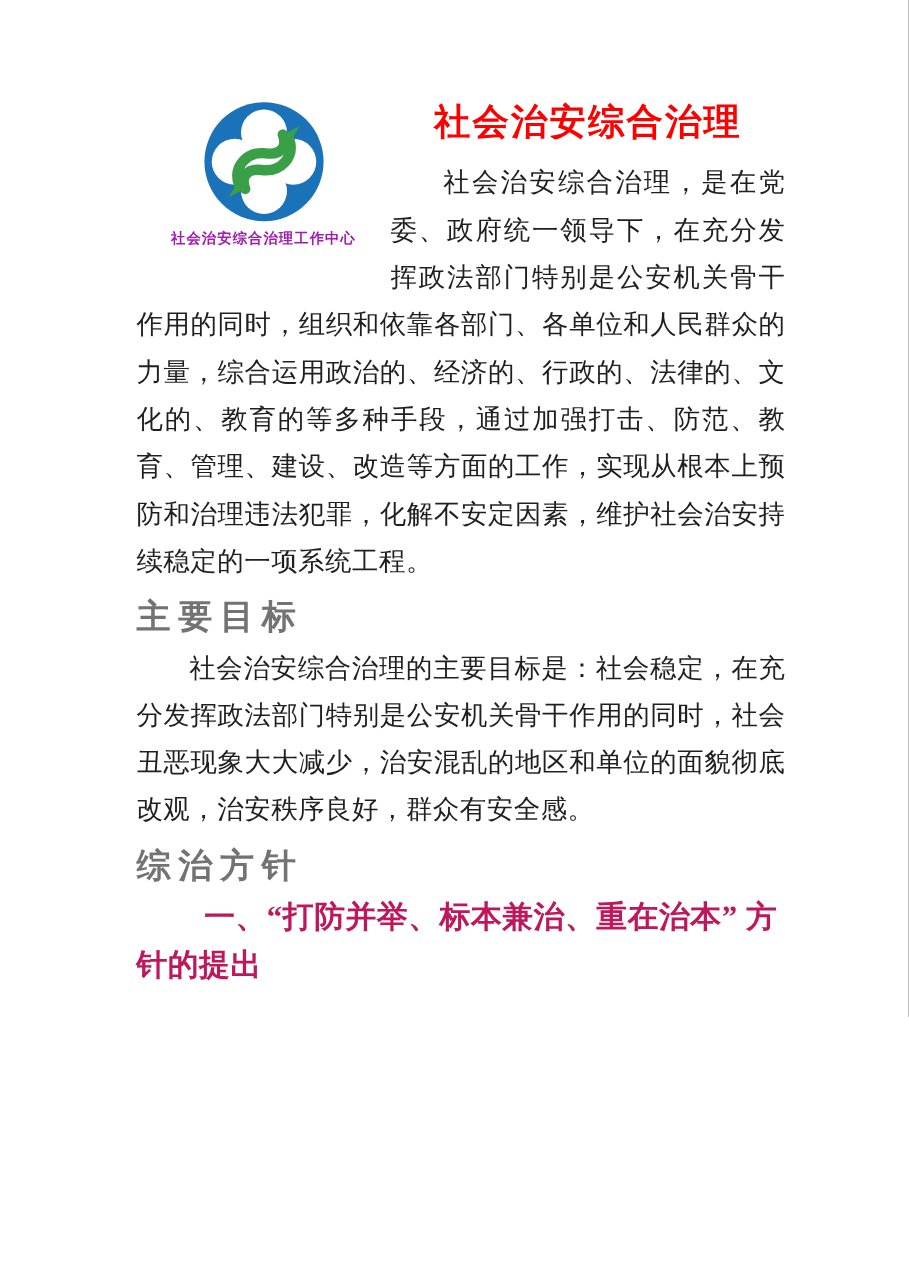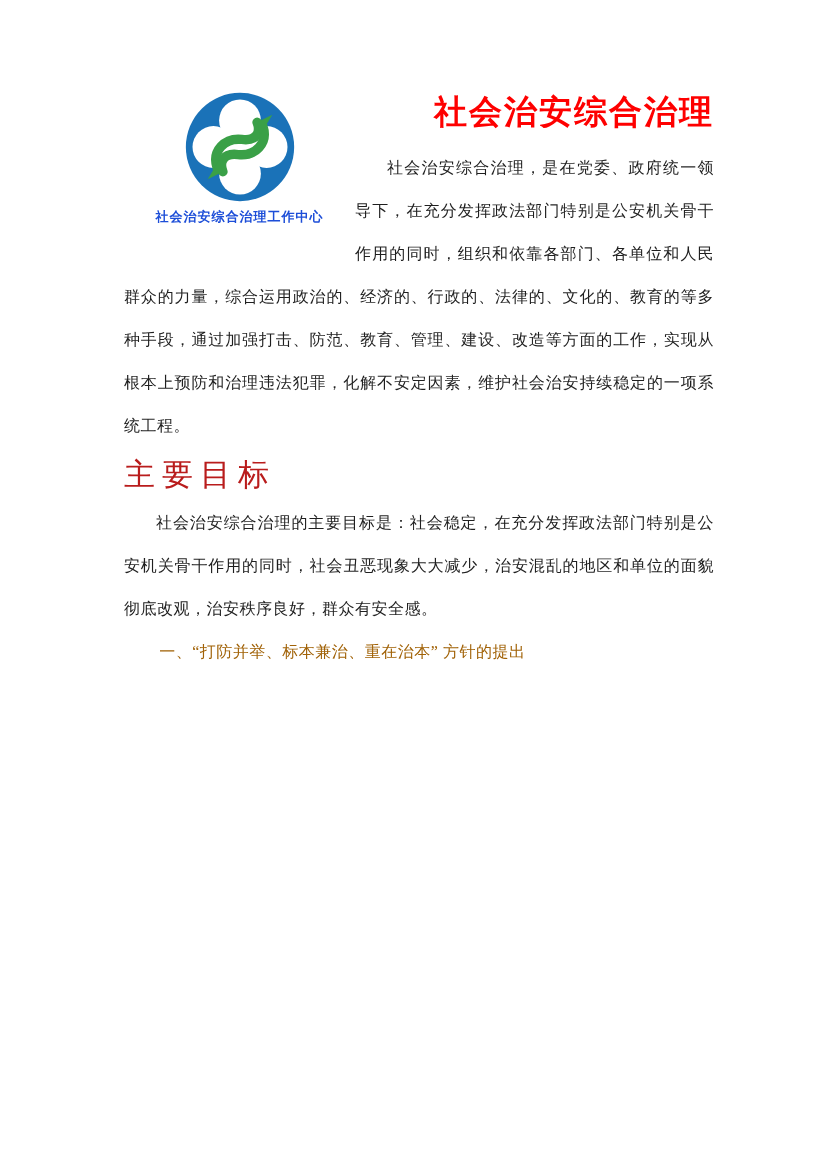--- a/index.html
+++ b/index.html
@@ -28,54 +28,54 @@
     text-align: center;
   }
   .logo-mark {
     display: block;
     margin: 4px auto 4px auto;
   }
   .logo-caption {
     font-family: "Liberation Sans", "DejaVu Sans", sans-serif;
     font-size: 13px;
     font-weight: bold;
-    color: #1d4ed8;
+    color: #a21caf;
     letter-spacing: 1px;
     white-space: nowrap;
   }
   .doc-title {
     font-size: 33px;
     line-height: 52px;
     font-weight: bold;
     color: #fe0000;
-    text-align: right;
+    text-align: center;
     letter-spacing: 2px;
     margin-bottom: 8px;
   }
   .body-par {
-    font-size: 16px;
+    font-size: 24px;
     line-height: 43px;
     text-align: justify;
     text-indent: 2em;
     letter-spacing: 0.5px;
   }
   .section-heading {
     clear: left;
     font-size: 31px;
     line-height: 42px;
-    font-weight: normal;
-    color: #b91c1c;
+    font-weight: bold;
+    color: #737373;
     letter-spacing: 7px;
     margin: 7px 0 5px 0;
   }
   .sub-heading {
-    font-size: 16px;
+    font-size: 28px;
     line-height: 43px;
-    font-weight: normal;
-    color: #a16207;
+    font-weight: bold;
+    color: #be185d;
     text-indent: 2.2em;
     letter-spacing: 0.5px;
   }
 </style>
 </head>
 <body>
 
 <div class="page">
   <div class="content">
 
@@ -96,19 +96,20 @@
     </div>
 
     <h1 class="doc-title">社会治安综合治理</h1>
 
     <p class="body-par">社会治安综合治理，是在党委、政府统一领导下，在充分发挥政法部门特别是公安机关骨干作用的同时，组织和依靠各部门、各单位和人民群众的力量，综合运用政治的、经济的、行政的、法律的、文化的、教育的等多种手段，通过加强打击、防范、教育、管理、建设、改造等方面的工作，实现从根本上预防和治理违法犯罪，化解不安定因素，维护社会治安持续稳定的一项系统工程。</p>
 
     <h2 class="section-heading">主要目标</h2>
 
     <p class="body-par">社会治安综合治理的主要目标是：社会稳定，在充分发挥政法部门特别是公安机关骨干作用的同时，社会丑恶现象大大减少，治安混乱的地区和单位的面貌彻底改观，治安秩序良好，群众有安全感。</p>
 
+    <h2 class="section-heading">综治方针</h2>
 
     <h3 class="sub-heading">一、“打防并举、标本兼治、重在治本” 方针的提出</h3>
 
 
 
   </div>
 </div>
 
 </body></html>

